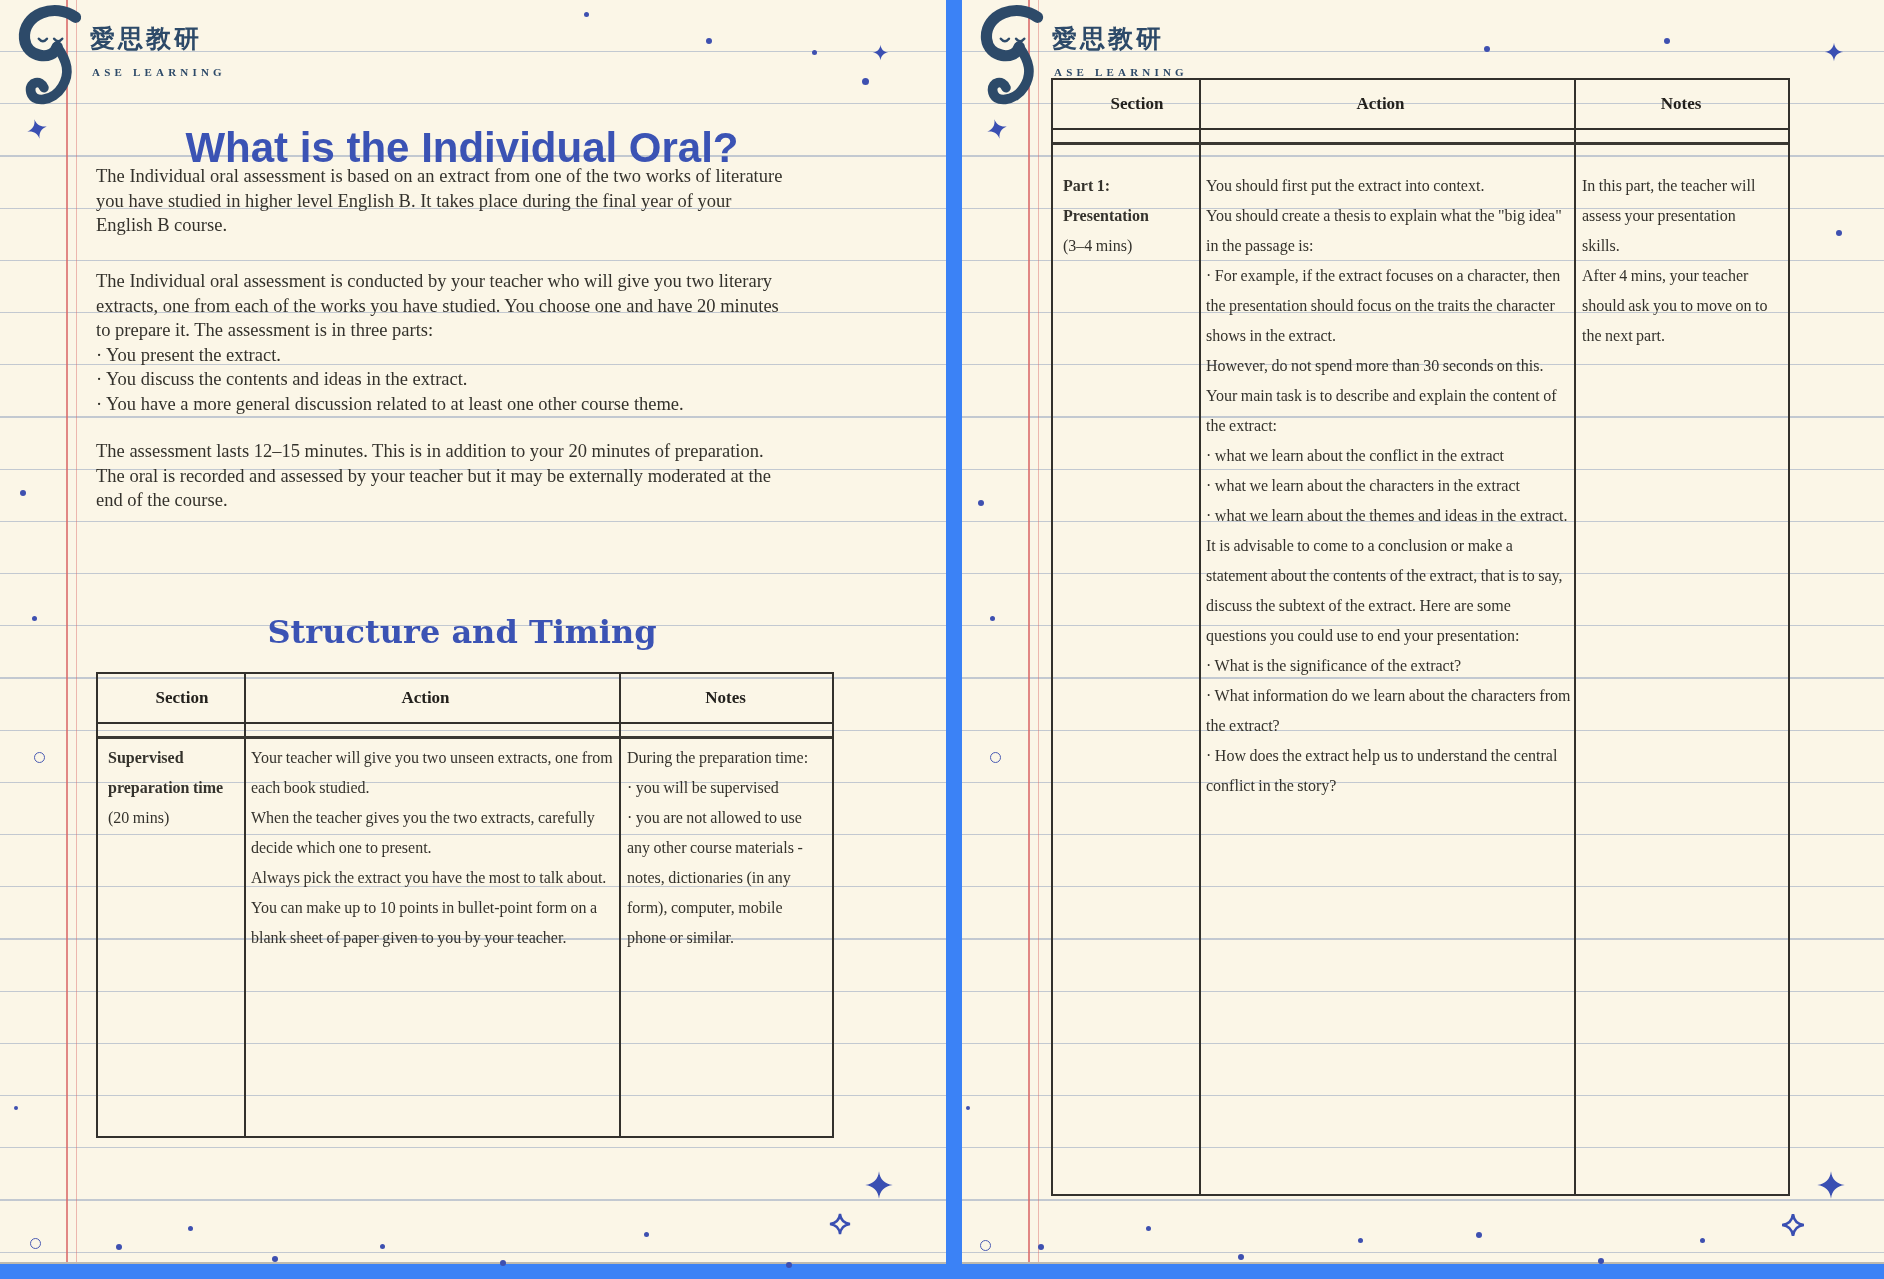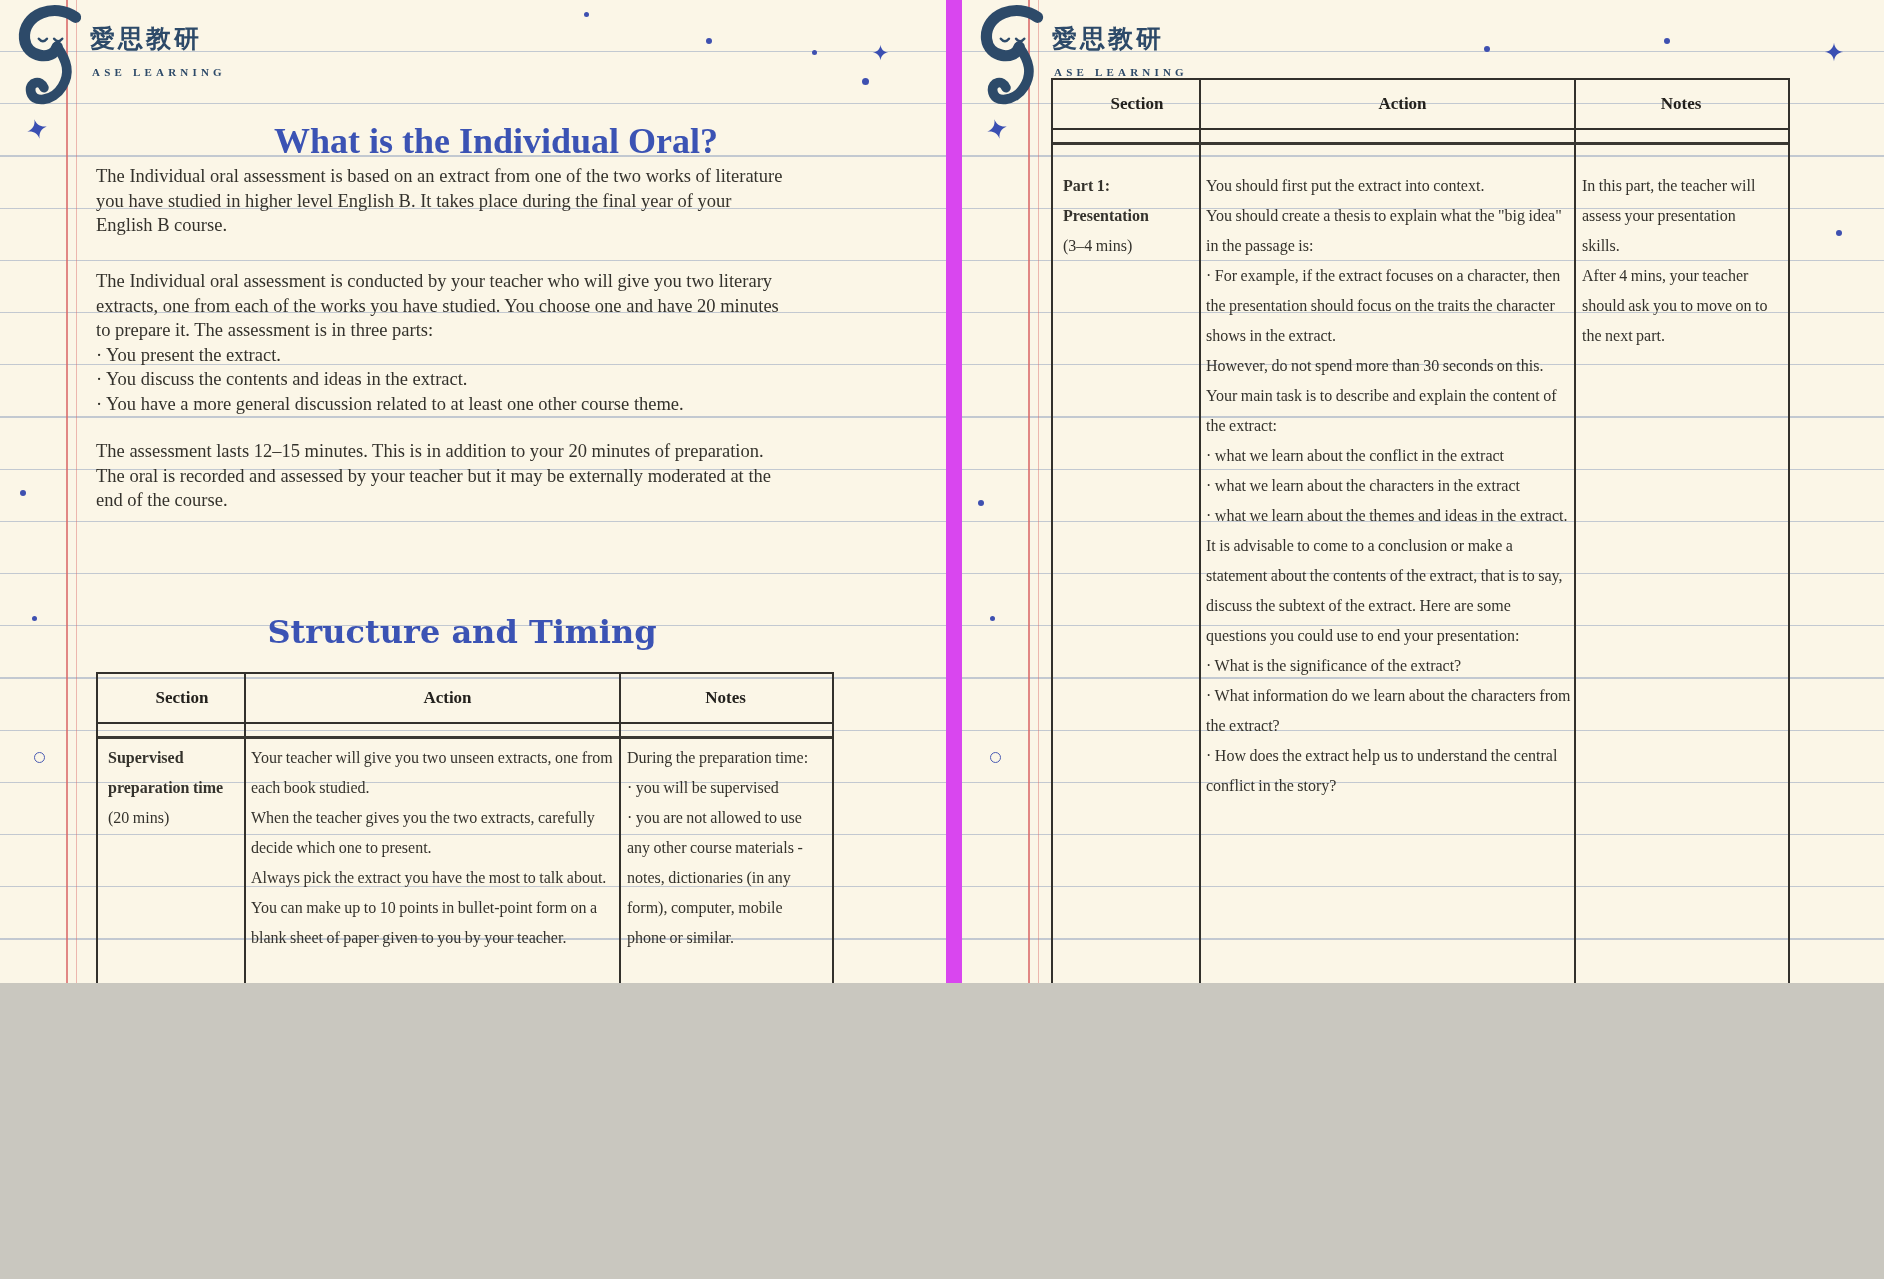--- a/index.html
+++ b/index.html
@@ -1,50 +1,50 @@
 <!DOCTYPE html>
 <html><head>
 <meta charset="utf-8">
 <style>
   html,body{margin:0;padding:0;background:#c9c7bf;}
-  .canvas{position:relative;width:1884px;height:983px;background:#d946ef;overflow:hidden;
+  .canvas{position:relative;width:1884px;height:1279px;background:#3b82f6;overflow:hidden;
           font-family:"Liberation Serif",serif;color:#312f29;}
   .page{position:absolute;top:0;height:1262px;background-color:#fbf6e7;
         background-image:repeating-linear-gradient(to bottom,transparent 0px,transparent 51px,
         rgba(116,138,178,0.42) 51px,rgba(116,138,178,0.42) 52.2px);
         border-bottom:2px solid #bdbab0;}
   .page-left{left:0;width:946px;}
   .page-right{left:962px;width:922px;}
   .margin-line{position:absolute;top:0;bottom:0;left:66px;width:8px;
         border-left:2px solid rgba(218,105,105,0.78);border-right:1px solid rgba(218,105,105,0.45);}
   
   .logo{position:absolute;top:2px;left:6px;width:220px;height:110px;}
   .logo-swirl{position:absolute;left:2px;top:2px;width:82px;height:102px;}
   .logo-swirl path{stroke:#2d4a69;fill:none;stroke-linecap:round;}
   .logo-cn{position:absolute;left:84px;top:20px;font-size:25px;font-weight:bold;letter-spacing:3px;
         color:#2d4a69;font-family:"DejaVu Serif",serif;white-space:nowrap;}
   .logo-en{position:absolute;left:86px;top:52px;font-size:11px;font-weight:bold;letter-spacing:4.2px;
         color:#2d4a69;font-family:Liberation Serif, serif;white-space:nowrap;margin-top:12px;}
   
   .doc-title{position:absolute;left:0;width:924px;top:96px;text-align:center;
-        font-family:Liberation Serif, serif;font-weight:bold;font-size:36px;color:#3b53b4;margin-left:34px;}
+        font-family:Liberation Sans, sans-serif;font-weight:bold;font-size:42px;color:#3b53b4;}
   .section-heading{position:absolute;left:0;width:924px;top:586px;text-align:center;
         font-family:"DejaVu Serif",serif;font-weight:bold;font-size:32px;color:#3b53b4;}
   .para{position:absolute;left:96px;width:695px;font-size:18.5px;line-height:24.6px;color:#34322c;}
   .p1{top:164px;}  .p2{top:269px;}  .p3{top:439px;}
   .b-line::before{content:"· ";}
   
   .sheet-table{position:absolute;border:2px solid #33312c;}
   .left-table{left:96px;top:672px;width:734px;height:462px;}
   .right-table{left:89px;top:78px;width:735px;height:1114px;}
   .col-line{position:absolute;top:0;bottom:0;width:1.8px;background:#33312c;}
   .cl1{left:146px;} .cl2{left:521px;}
   .th{position:absolute;top:0;height:48px;line-height:48px;text-align:center;
         font-weight:bold;font-size:17px;color:#23211d;}
-  .th1{left:11px;width:146px;} .th2{left:162px;width:375px;} .th3{left:521px;right:0;border-radius:14px;}
+  .th1{left:11px;width:146px;} .th2{left:140px;width:375px;} .th3{left:521px;right:0;border-radius:14px;}
   .head-line{position:absolute;left:0;right:0;top:48px;height:1.5px;background:#33312c;}
   .spacer-line{position:absolute;left:0;right:0;top:62px;height:2.5px;background:#3a3832;}
   .col-content{position:absolute;top:65px;bottom:2px;overflow:hidden;font-size:16px;line-height:30px;
         word-spacing:-0.5px;color:#34322c;}
   .c-section{left:10px;width:128px;}
   .c-action{left:153px;width:368px;}
   .c-notes{left:529px;width:194px;}
   .col-content.pt4{padding-top:4px;} .col-content.pt8{padding-top:26px;}
   .col-content p{margin:0;}
   .bold{font-weight:bold;}

